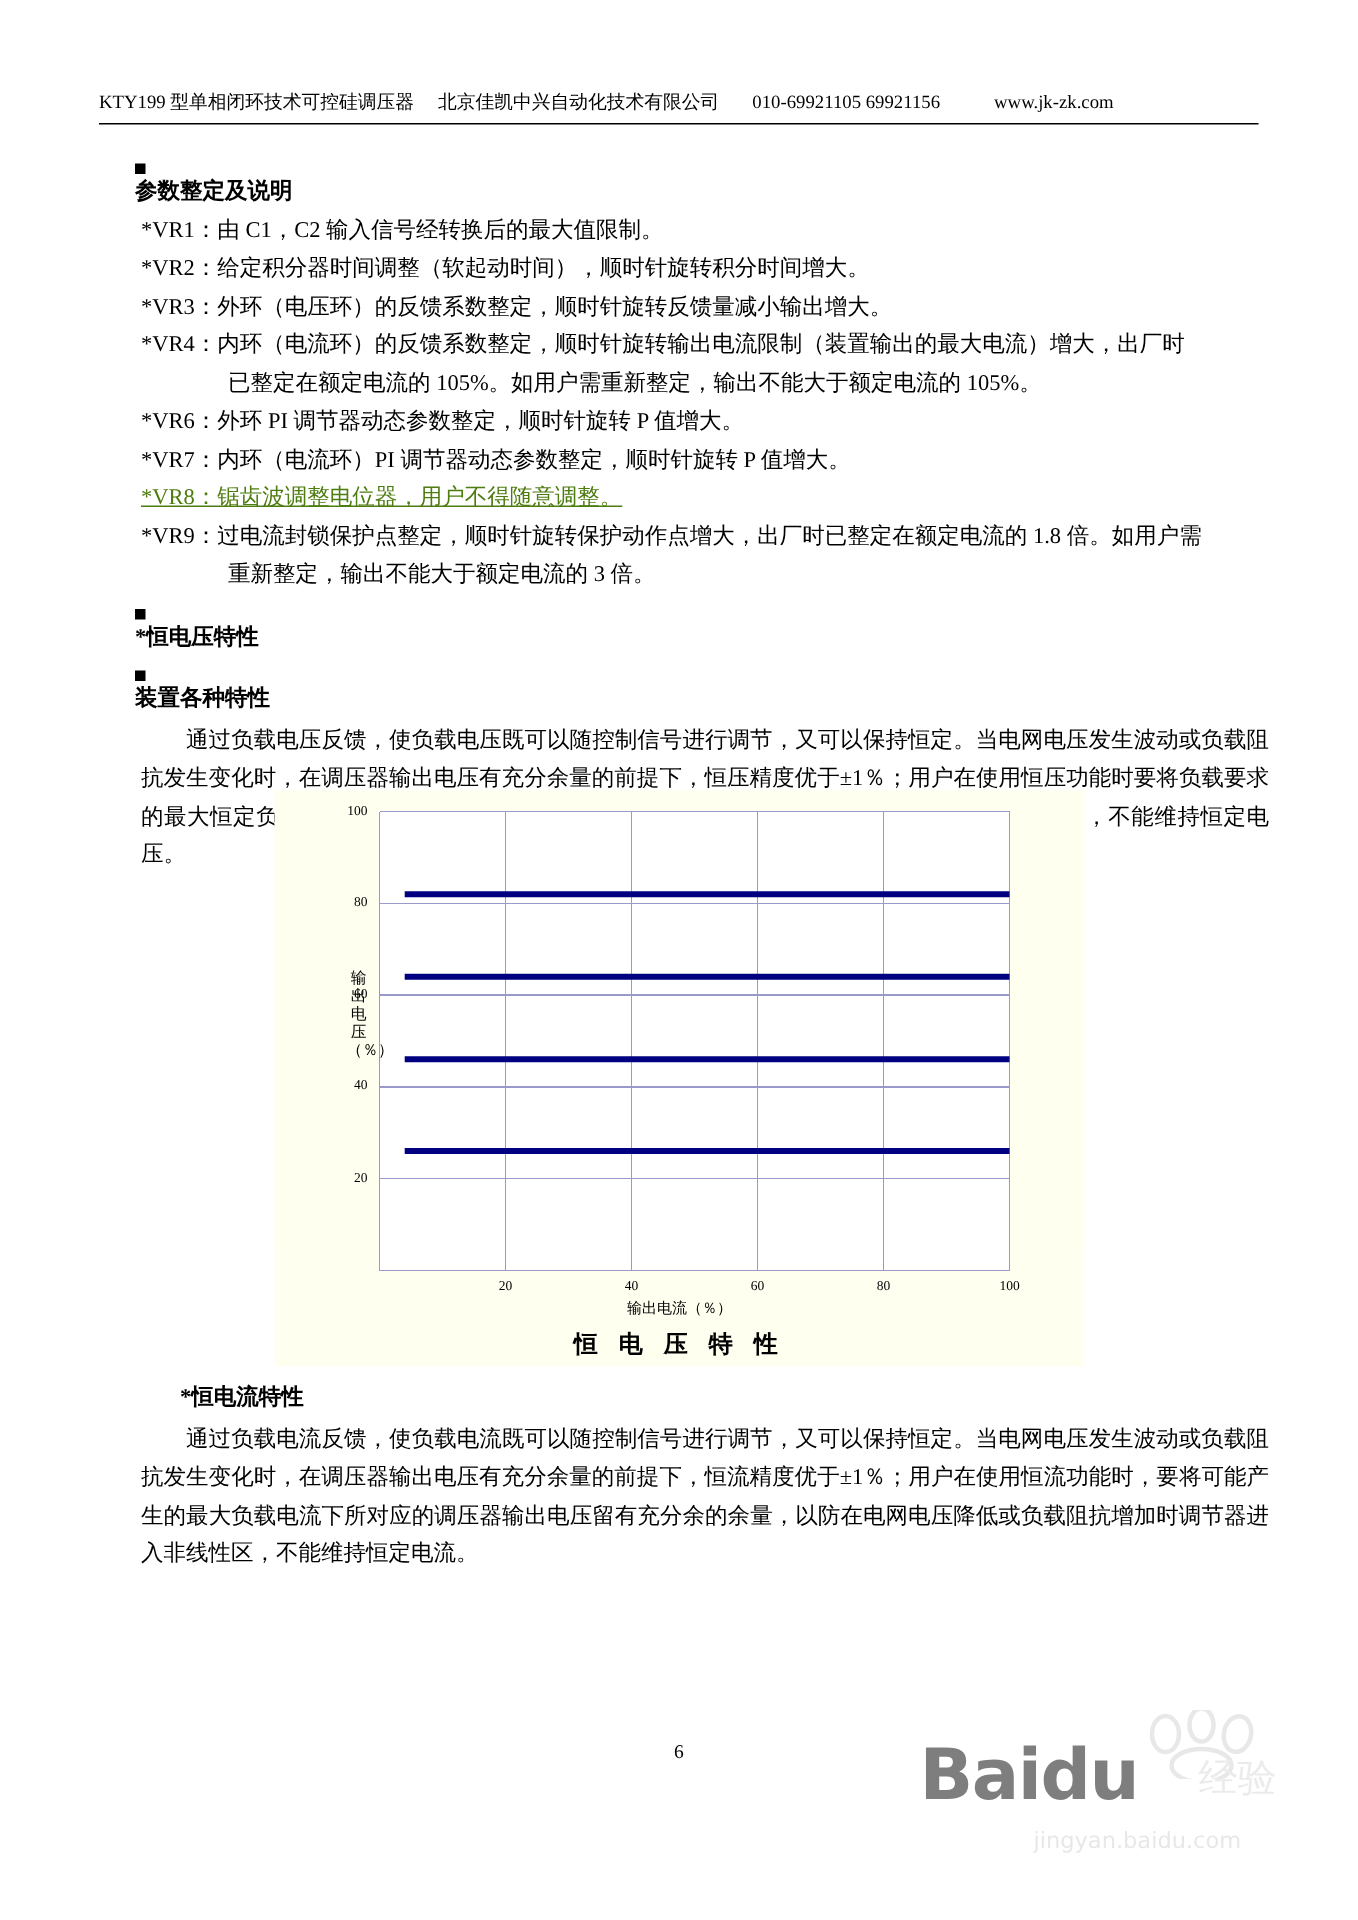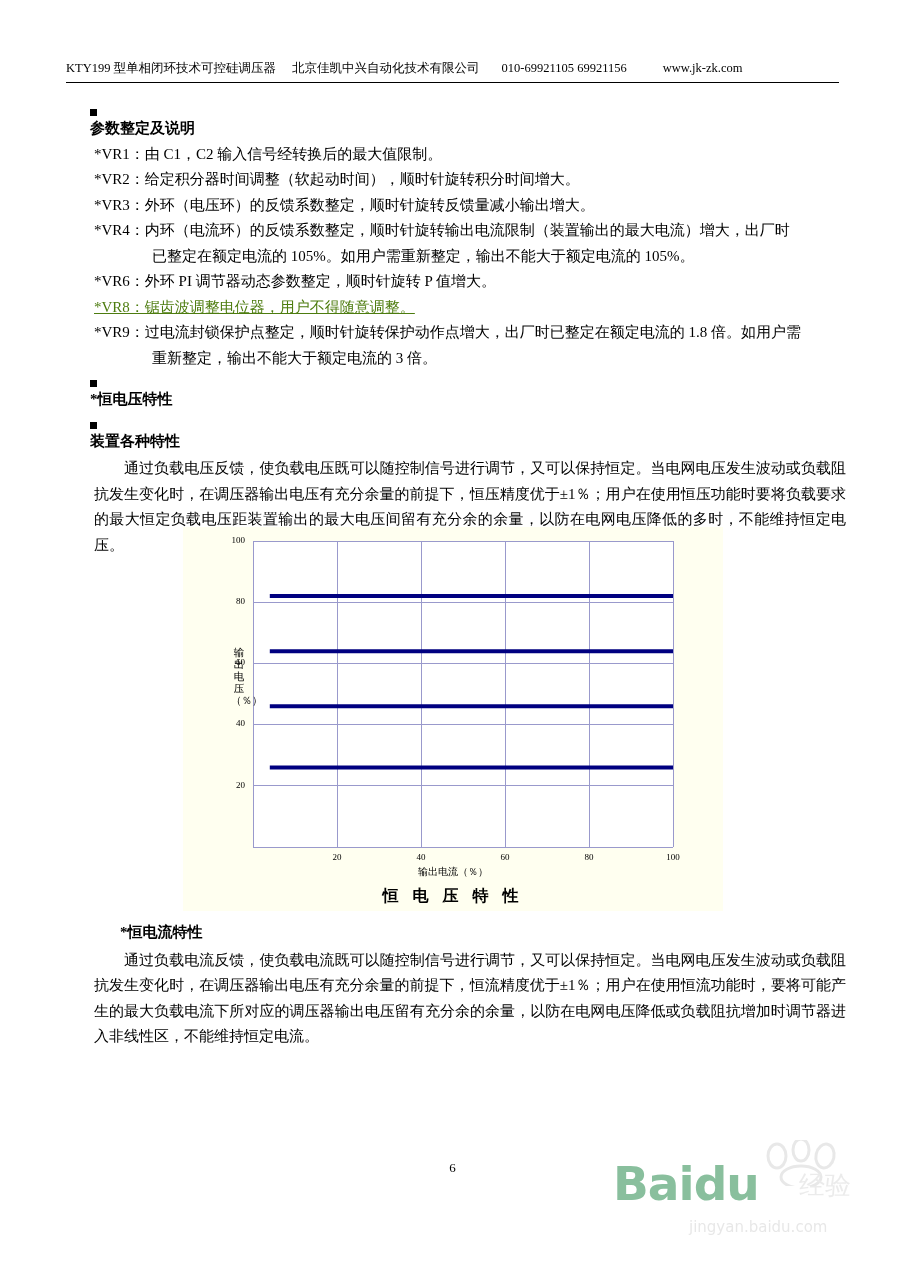--- a/index.html
+++ b/index.html
@@ -167,21 +167,21 @@
     width: 270px;
     height: 110px;
     opacity: 0.5;
   }
   .wm-main {
     position: absolute;
     left: 0;
     top: 10px;
     font-size: 47px;
     font-weight: bold;
-    color: #15803d;
+    color: #000000;
     font-family: "DejaVu Sans", sans-serif;
     letter-spacing: -1px;
   }
   .wm-cn {
     position: absolute;
     left: 186px;
     top: 22px;
     font-size: 26px;
     color: #d9d9d9;
     font-family: "DejaVu Sans", sans-serif;
@@ -216,20 +216,21 @@
       <span class="sq"></span>
       <span class="txt">参数整定及说明</span>
     </div>
 
     <div class="para">*VR1：由 C1，C2 输入信号经转换后的最大值限制。</div>
     <div class="para">*VR2：给定积分器时间调整（软起动时间），顺时针旋转积分时间增大。</div>
     <div class="para">*VR3：外环（电压环）的反馈系数整定，顺时针旋转反馈量减小输出增大。</div>
     <div class="para">*VR4：内环（电流环）的反馈系数整定，顺时针旋转输出电流限制（装置输出的最大电流）增大，出厂时</div>
     <div class="indent-cont">已整定在额定电流的 105%。如用户需重新整定，输出不能大于额定电流的 105%。</div>
     <div class="para">*VR6：外环 PI 调节器动态参数整定，顺时针旋转 P 值增大。</div>
+    <div class="para">*VR7：内环（电流环）PI 调节器动态参数整定，顺时针旋转 P 值增大。</div>
     <div class="para red">*VR8：锯齿波调整电位器，用户不得随意调整。</div>
     <div class="para">*VR9：过电流封锁保护点整定，顺时针旋转保护动作点增大，出厂时已整定在额定电流的 1.8 倍。如用户需</div>
     <div class="indent-cont">重新整定，输出不能大于额定电流的 3 倍。</div>
 
     <div class="bullet-line">
       <span class="sq"></span>
       <span class="txt">*恒电压特性</span>
     </div>
 
     <div class="bullet-line">

